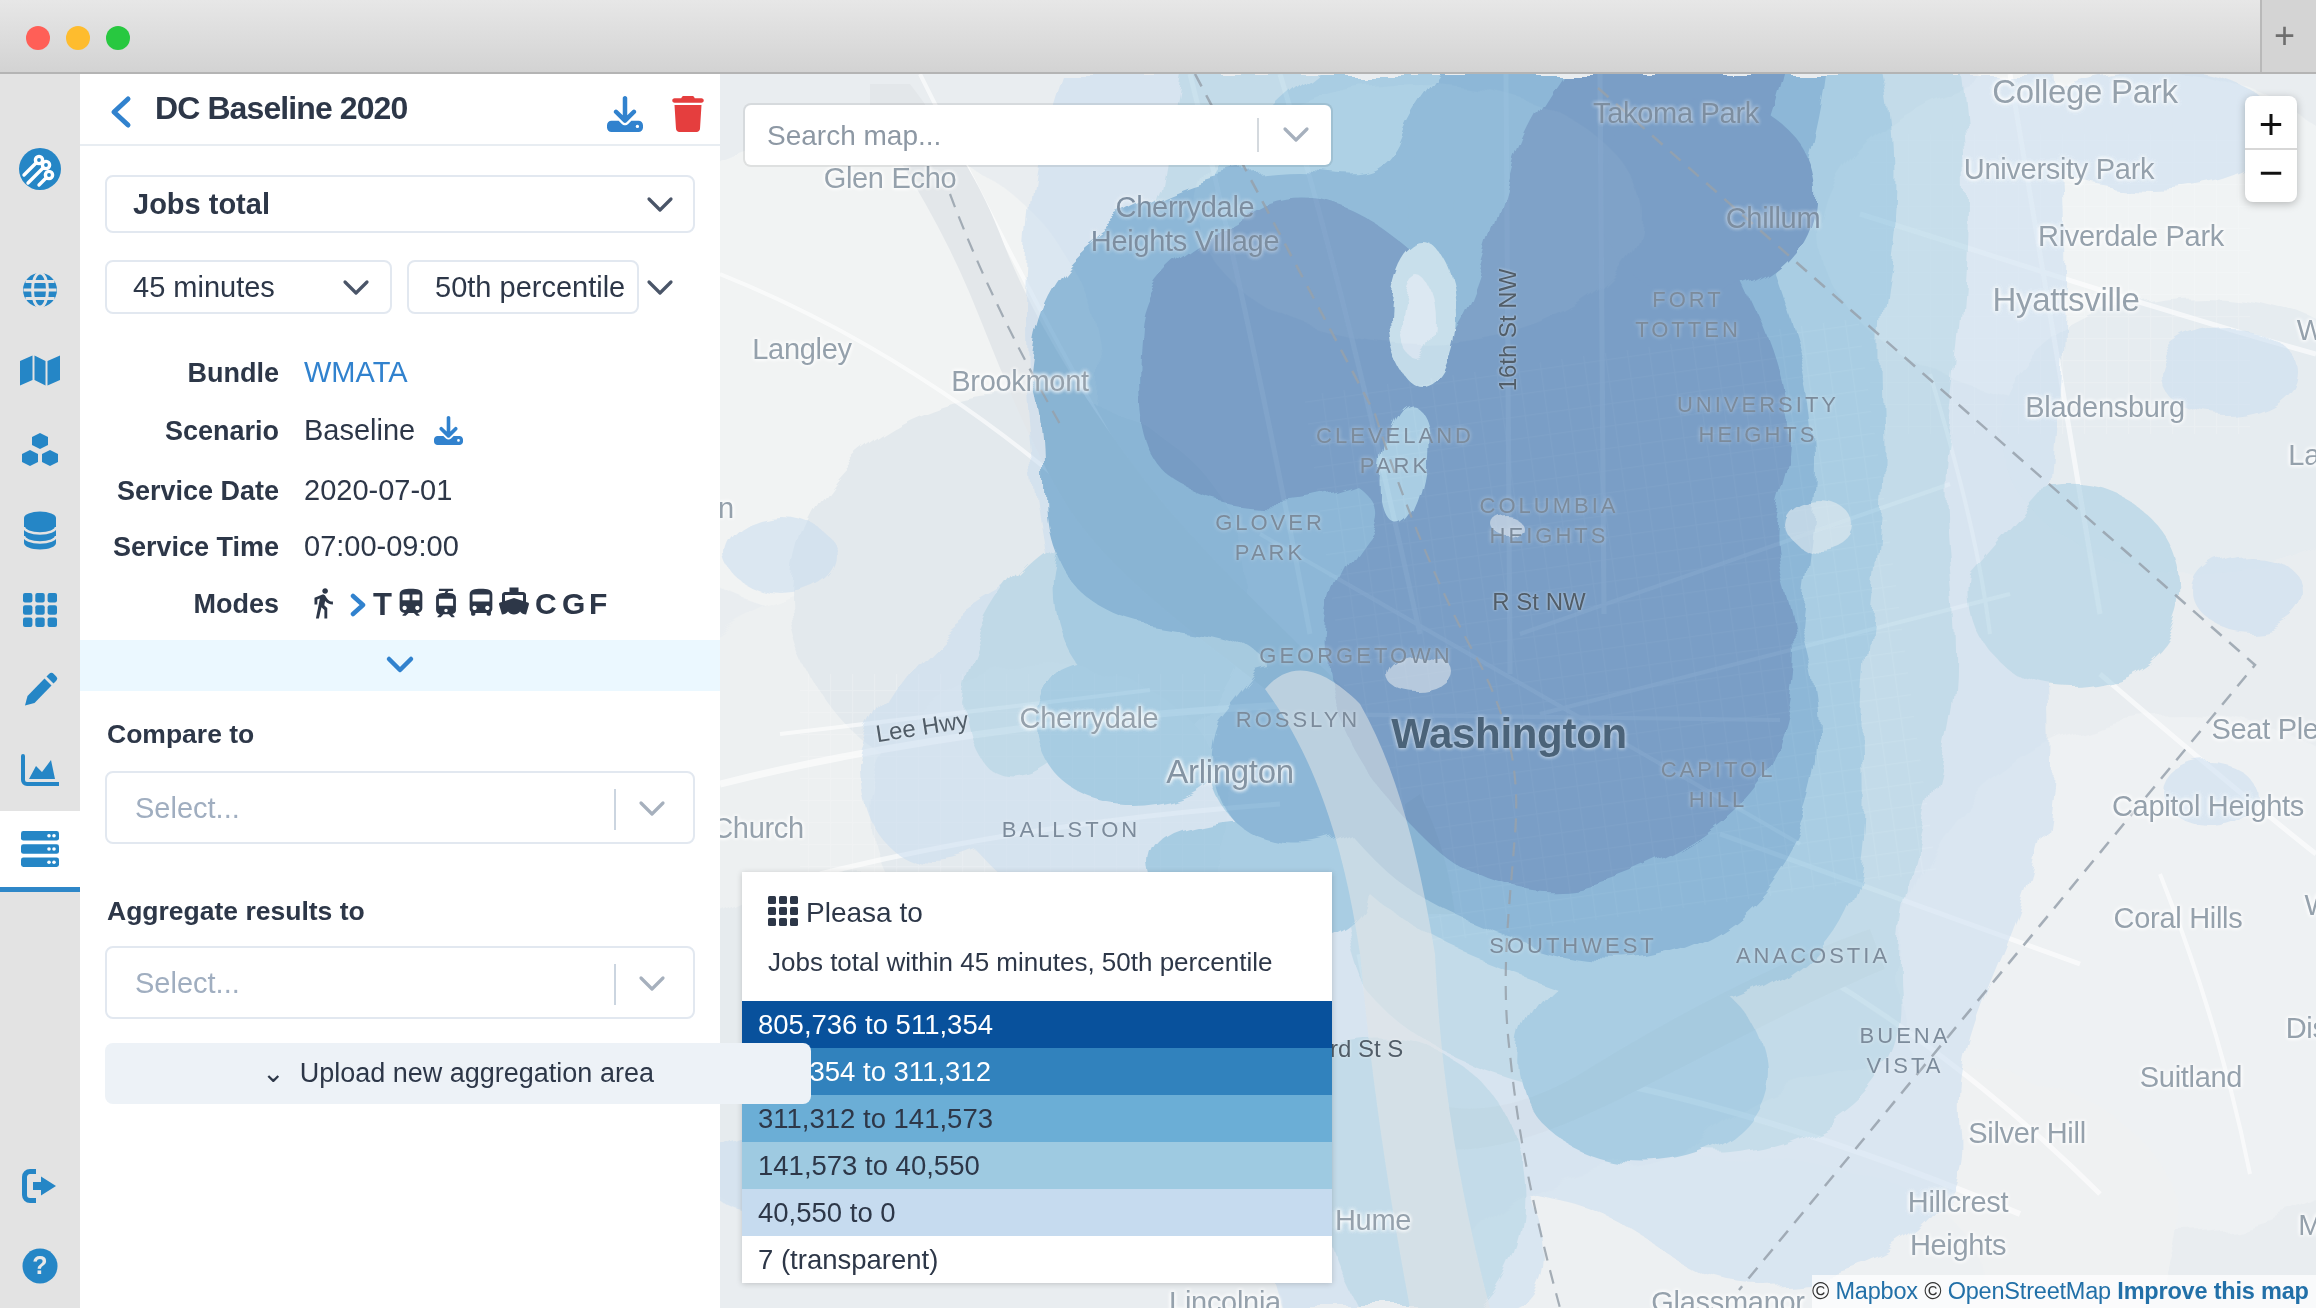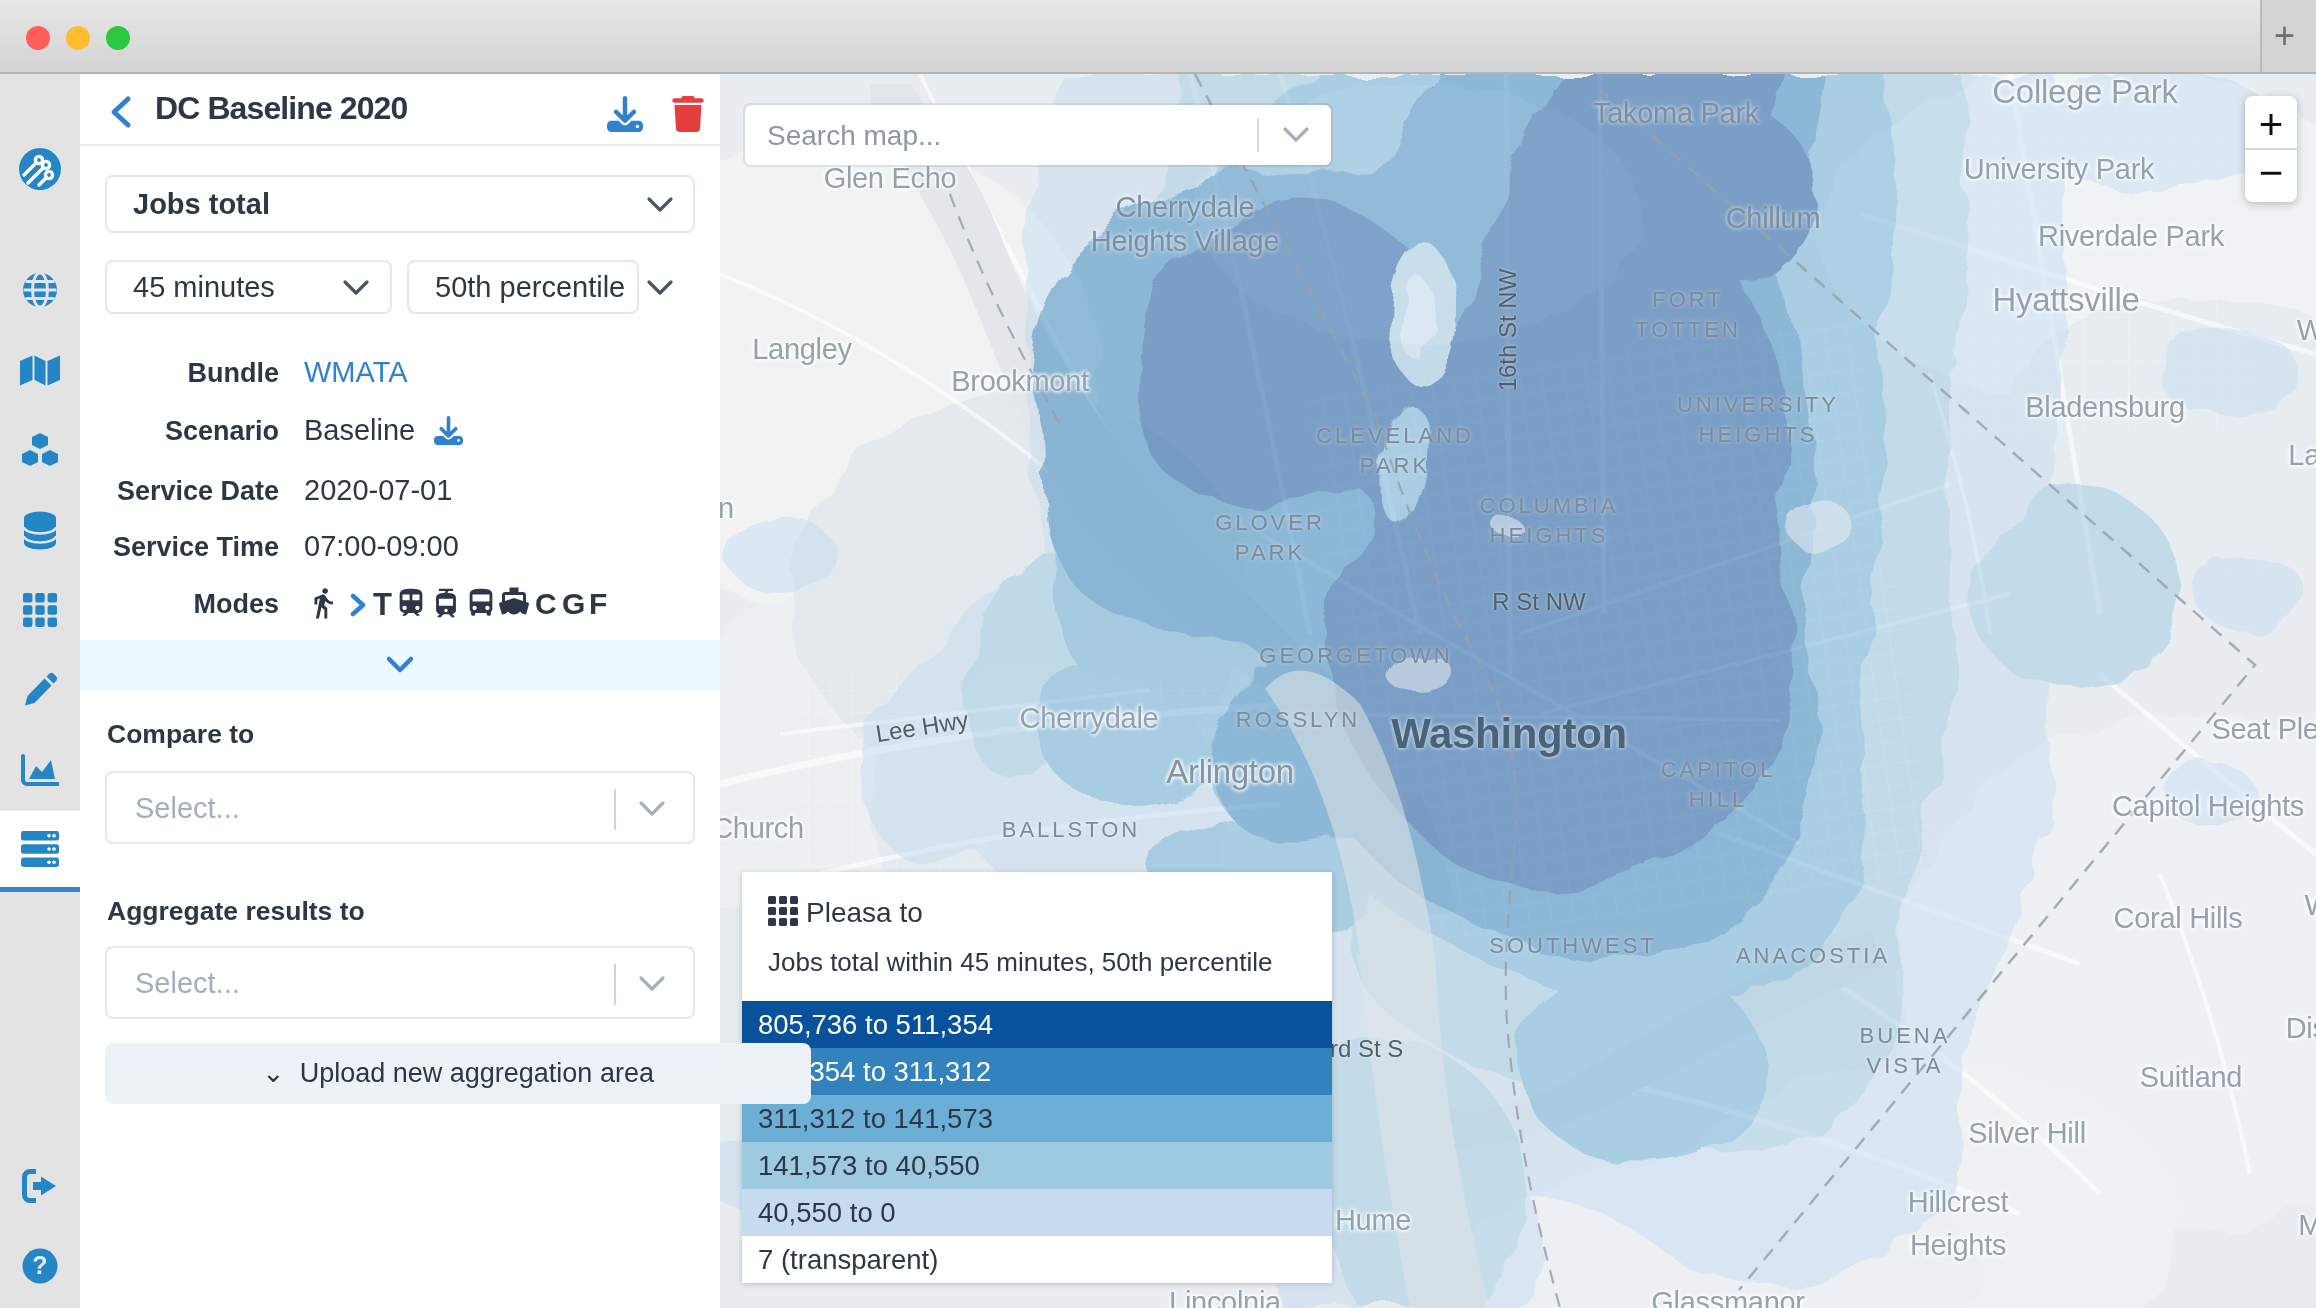--- a/index.html
+++ b/index.html
@@ -282,20 +282,21 @@
     <div class="abs" style="left:64px; top:25px; font-size:28px; white-space:nowrap;">Pleasa to</div>
     <div class="abs" style="left:26px; top:75px; font-size:26px; white-space:nowrap;">Jobs total within 45 minutes, 50th percentile</div>
     <div class="lrow" style="top:129px; background:#08519c; color:#fff;">805,736 to 511,354</div>
     <div class="lrow" style="top:176px; background:#3182bd; color:#fff;">511,354 to 311,312</div>
     <div class="lrow" style="top:223px; background:#6baed6;">311,312 to 141,573</div>
     <div class="lrow" style="top:270px; background:#9ecae1;">141,573 to 40,550</div>
     <div class="lrow" style="top:317px; background:#c6dbef;">40,550 to 0</div>
     <div class="lrow" style="top:364px; background:#fff;">7 (transparent)</div>
   </div>
 
+  <div id="attrib">© <span class="lnk">Mapbox</span> © <span class="lnk">OpenStreetMap</span> <b>Improve this map</b></div>
 </div>
 
 <div id="sidebar">
   <div id="active-item"></div>
   <div id="active-bar"></div>
 
   <svg class="abs" style="left:18px; top:73px;" width="44" height="44" viewBox="0 0 44 44">
     <circle cx="22" cy="22" r="21" fill="#2586c6"></circle>
     <g stroke="#fff" stroke-width="3.4" fill="none" stroke-linecap="round">
       <path d="M6,28 L18,16"></path>

